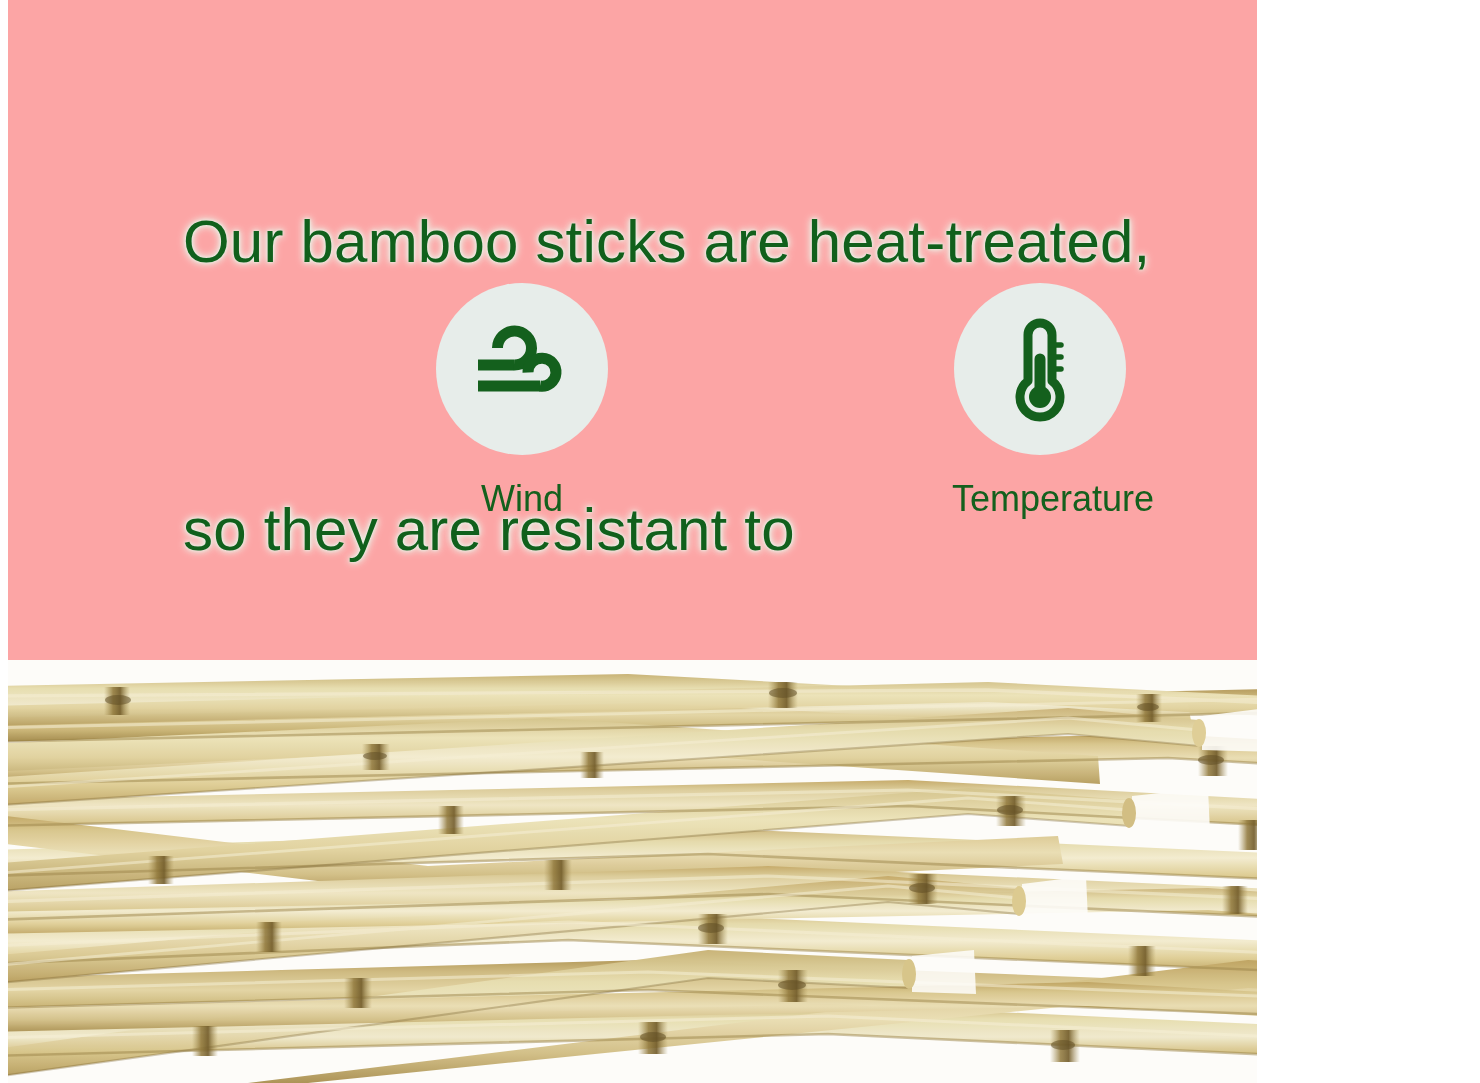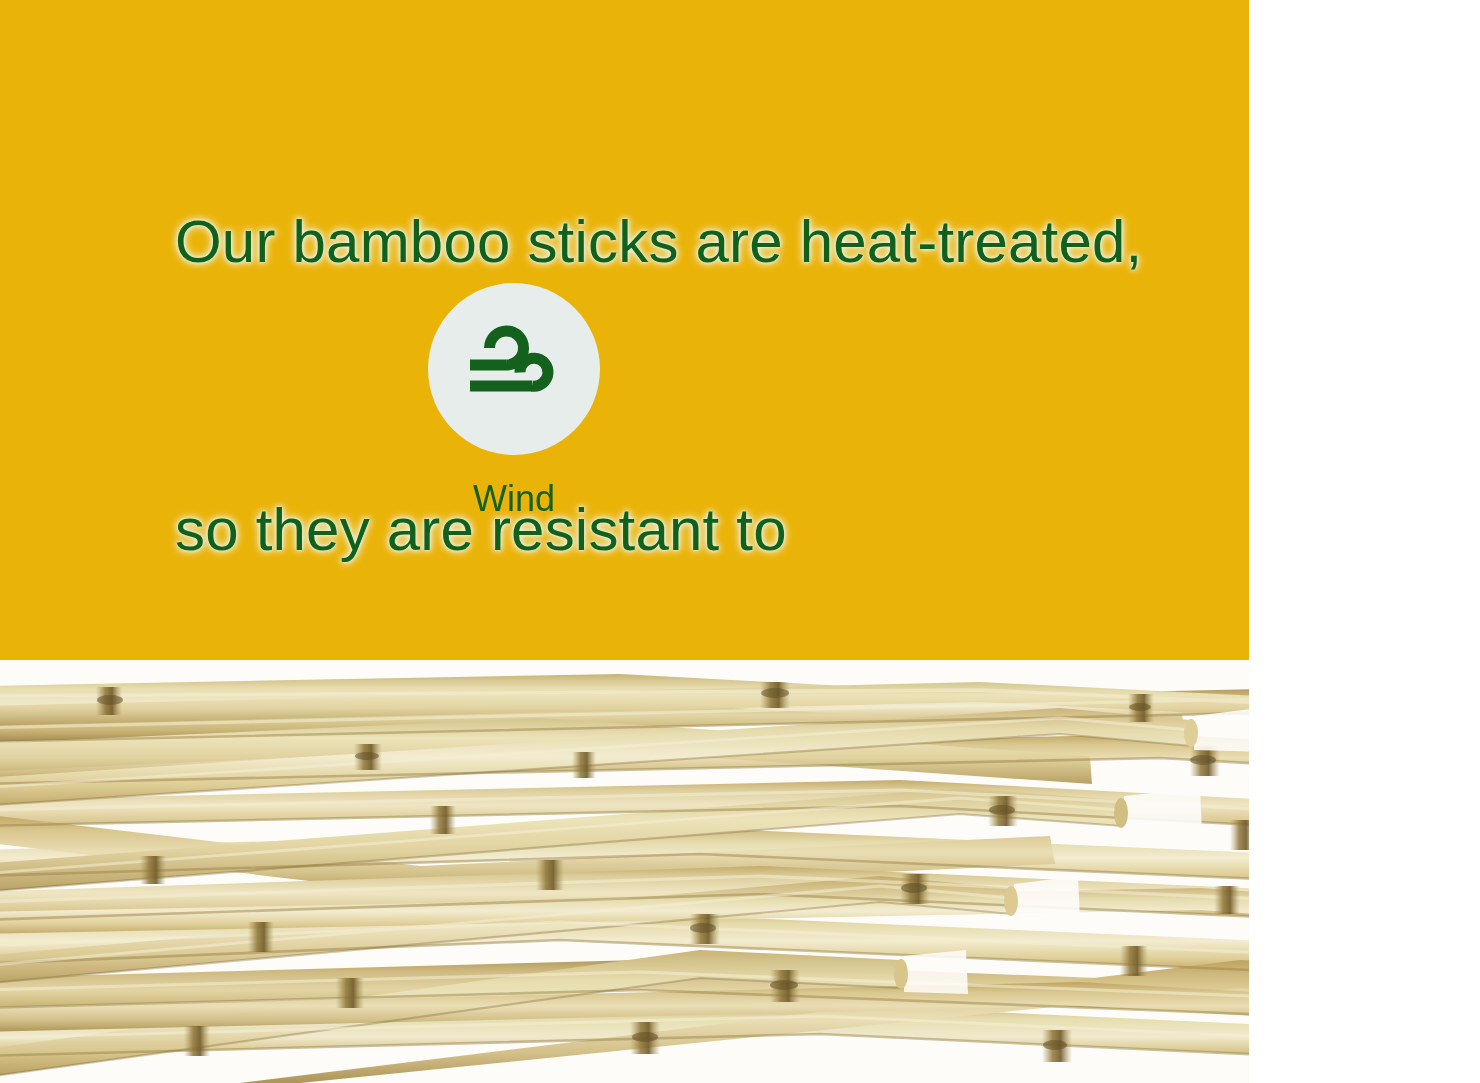--- a/index.html
+++ b/index.html
@@ -12,22 +12,23 @@
     height: 1083px;
     overflow: hidden;
     font-family: "Liberation Sans", sans-serif;
     position: relative;
   }
 
   #stage {
     position: relative;
     width: 1249px;
     height: 1083px;
-    background: #eab308;
+    background: #fca5a5;
     overflow: hidden;
+    margin-left: 8px;
   }
 
   
   .headline {
     position: absolute;
     left: 175px;
     top: 2px;
     width: 1200px;
     font-size: 60px;
     line-height: 96px;
@@ -115,20 +116,40 @@
               <path d="M8 69 H70"></path>
               <path d="M70 69 A14 14 0 1 0 58 55.5"></path>
             </g>
           </svg>
         </span>
       </div>
       <div class="feature-label">Wind</div>
     </div>
 
 
+    <div class="feature f2">
+      <div class="icon-circle">
+        <span>
+          <svg width="104" height="116" viewBox="0 0 104 116" fill="none">
+
+            <path d="M40 70 V24 a12 12 0 0 1 24 0 V70 a20 20 0 1 1 -24 0 Z" stroke="#14601d" stroke-width="9" fill="none" stroke-linejoin="round"></path>
+
+            <path d="M52 48 V84" stroke="#14601d" stroke-width="11" stroke-linecap="round"></path>
+            <circle cx="52" cy="86" r="11" fill="#14601d"></circle>
+
+            <g stroke="#14601d" stroke-width="5.5" stroke-linecap="round">
+              <line x1="64" y1="34" x2="73" y2="34"></line>
+              <line x1="64" y1="46" x2="73" y2="46"></line>
+              <line x1="64" y1="58" x2="73" y2="58"></line>
+            </g>
+          </svg>
+        </span>
+      </div>
+      <div class="feature-label">Temperature</div>
+    </div>
 
   </div>
 
   <div class="bamboo-photo">
     <svg width="1480" height="423" viewBox="0 0 1480 423">
       <defs>
         <linearGradient id="caneA" x1="0" y1="0" x2="0" y2="1">
           <stop offset="0%" stop-color="#c6ab6b"></stop>
           <stop offset="18%" stop-color="#ded0a0"></stop>
           <stop offset="45%" stop-color="#f1e8c8"></stop>

